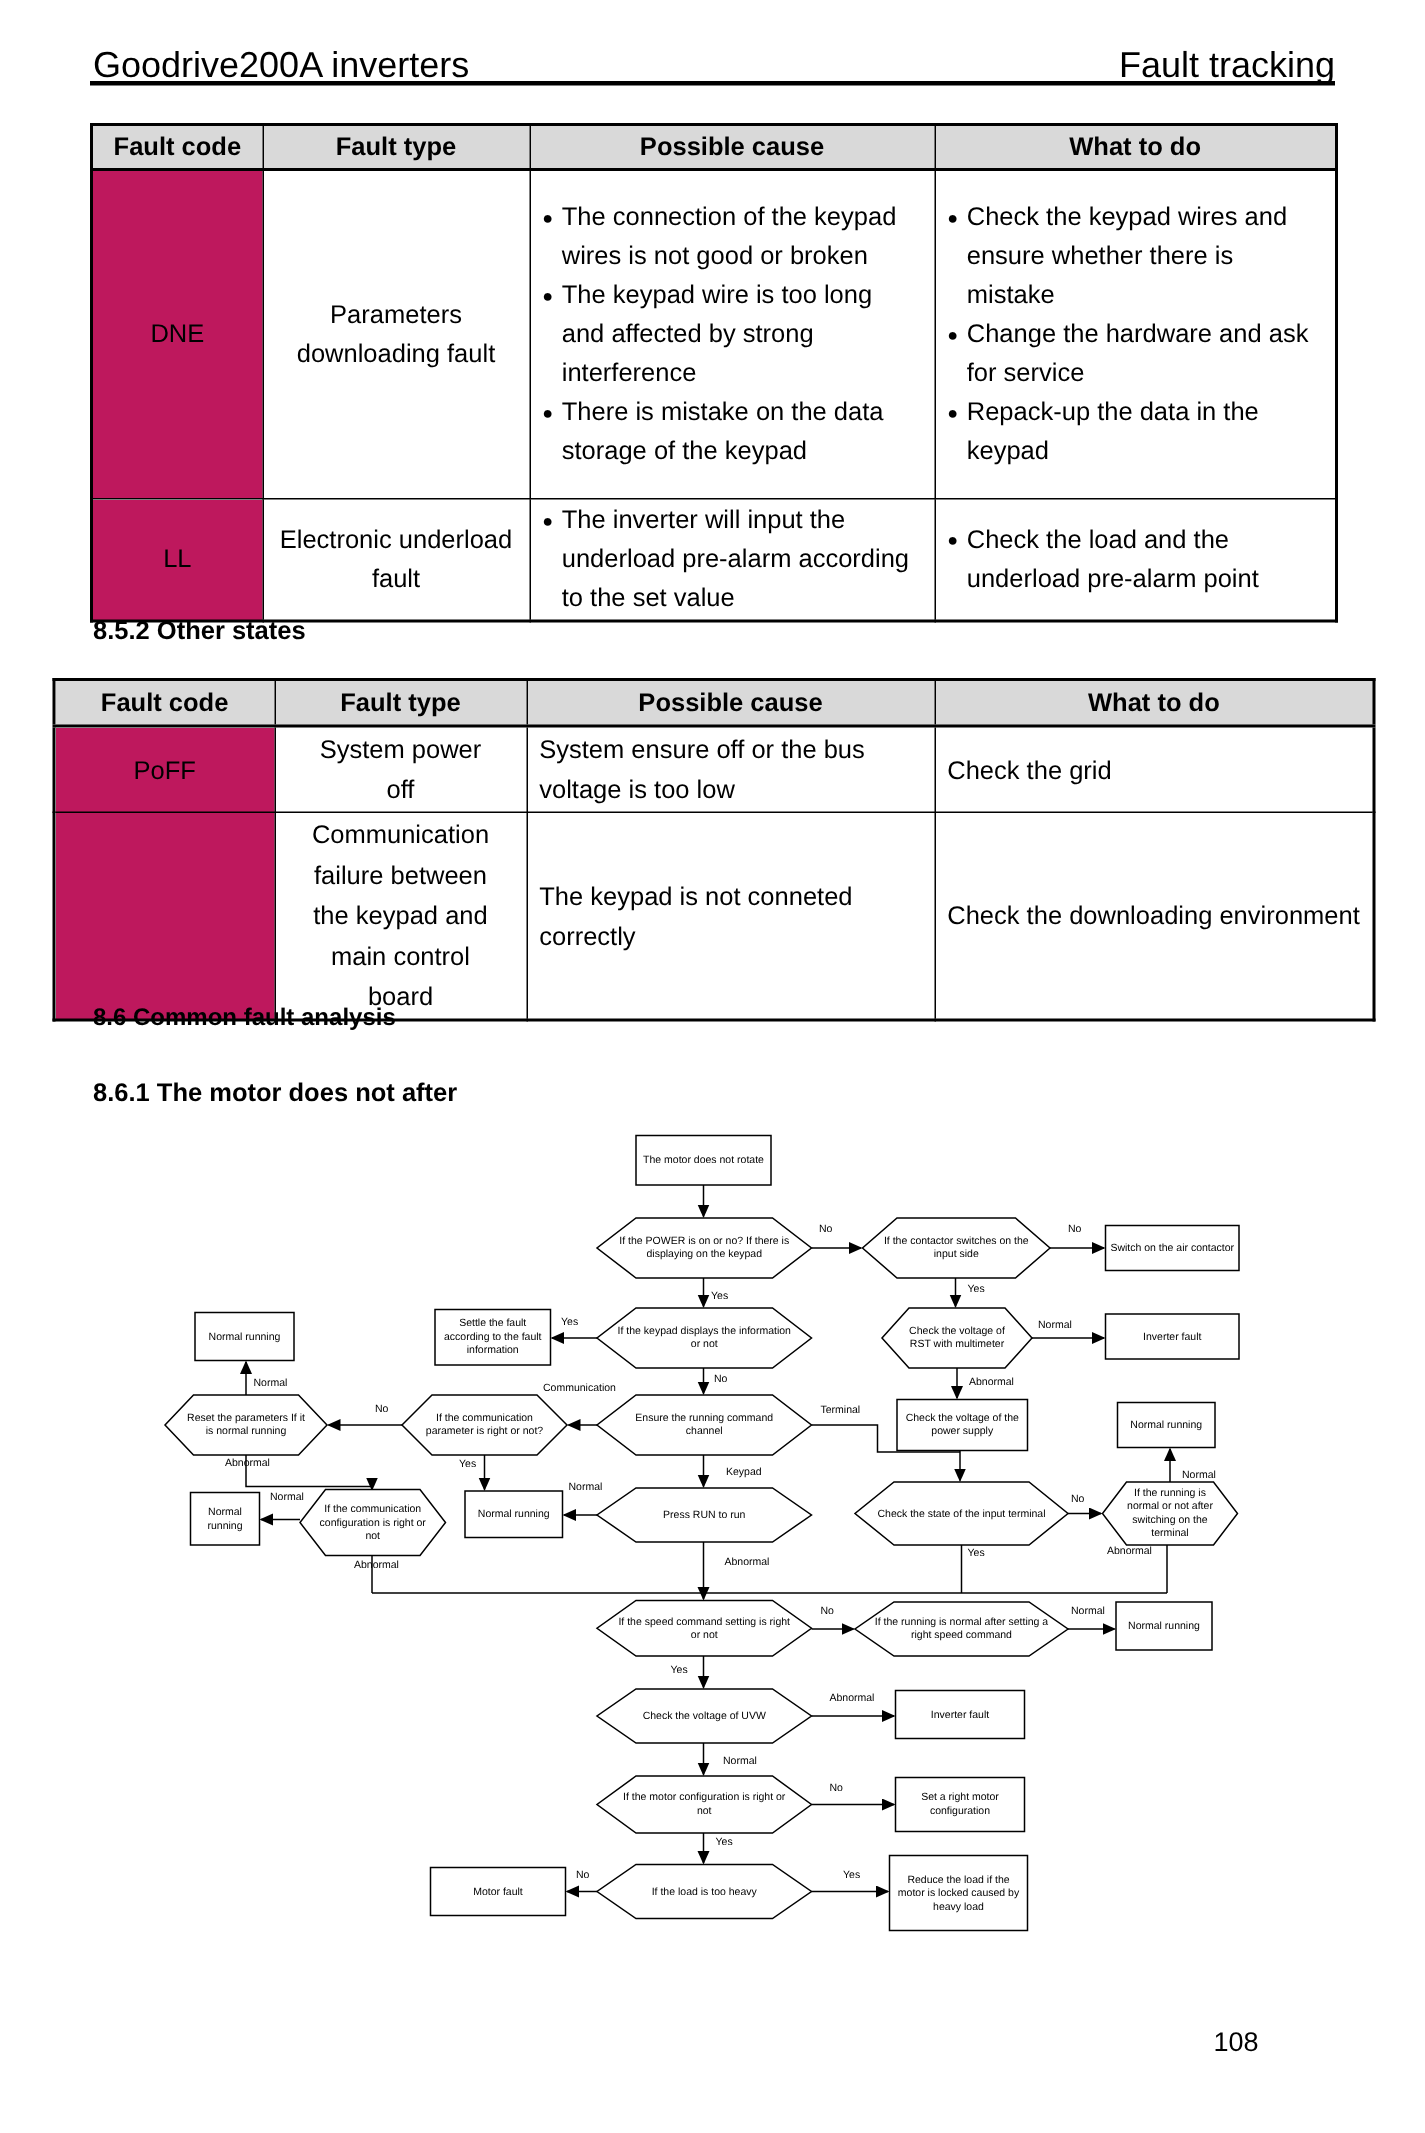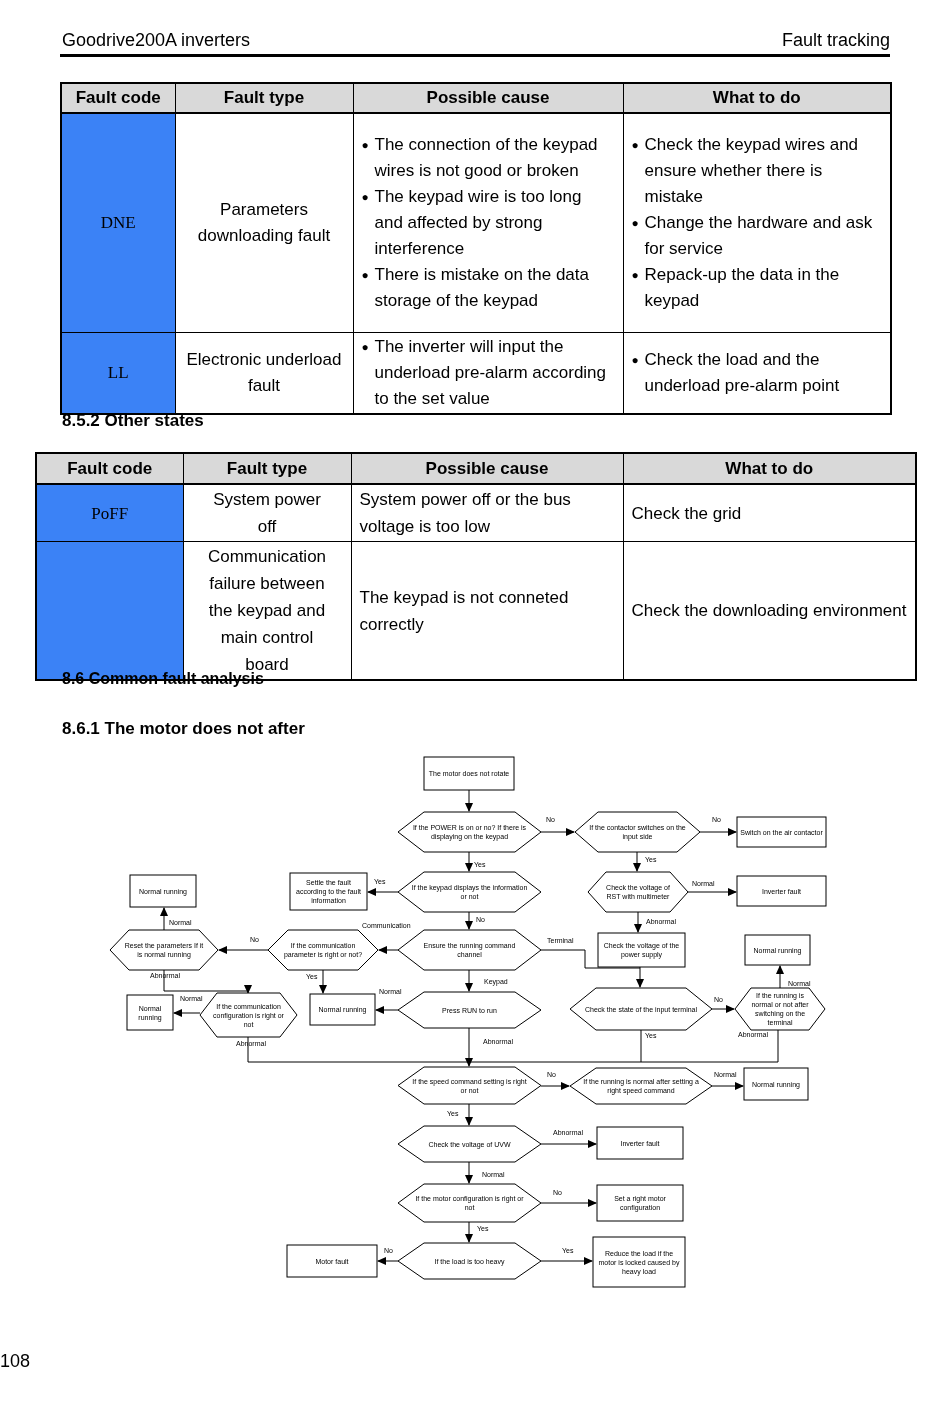--- a/index.html
+++ b/index.html
@@ -1,31 +1,31 @@
 <!DOCTYPE html>
 <html><head>
 <meta charset="utf-8">
 <style>
   html,body{margin:0;padding:0;background:#fff;}
   #page{position:relative;width:950px;height:1422px;background:#fff;
         font-family:"Liberation Sans",sans-serif;color:#000;overflow:hidden;}
 
   
-  .hdr{position:absolute;top:30px;font-size:18px;}
+  .hdr{position:absolute;top:30px;font-size:24px;}
   .hdr-left{left:62px;}
   .hdr-right{right:60px;}
   .hdr-rule{position:absolute;top:54px;left:60px;width:830px;height:3px;background:#000;}
 
   
   table.ft{border-collapse:collapse;table-layout:fixed;font-size:17px;line-height:26px;
            border:2px solid #000;margin-top:12px;}
   table.ft td,table.ft th{border:1px solid #000;vertical-align:middle;padding:1px 8px;
            overflow:hidden;}
   table.ft th{background:#d9d9d9;font-weight:bold;text-align:center;border-bottom:2px solid #000;}
-  td.codecell{background:#3b82f6;text-align:center;font-family:Liberation Serif, serif;}
+  td.codecell{background:#be185d;text-align:center;}
   td.typecell{text-align:center;padding:1px 14px;}
   #table2{line-height:27px;}
   #table2 td.typecell{padding:1px 18px;}
   .bi{display:flex;align-items:flex-start;}
   .bdot{flex:0 0 13px;font-size:12px;line-height:26px;}
   .bi span:last-child{flex:1;}
 
   #table1-wrap{position:absolute;top:70px;left:60px;}
   #table2-wrap{position:absolute;top:440px;left:35px;}
 
@@ -37,21 +37,21 @@
   #flow{position:absolute;top:750px;left:0;width:950px;height:560px;}
   #flow svg{position:absolute;top:0;left:0;}
   .node-shape{fill:#fff;stroke:#000;stroke-width:1;}
   .edge{fill:none;stroke:#000;stroke-width:1;}
   .node-label{position:absolute;display:flex;align-items:center;justify-content:center;
               text-align:center;font-size:7px;line-height:9px;box-sizing:border-box;
               padding:0 3px;color:#000;}
   .node-label.hex{padding:0 13px;}
   .edge-label{position:absolute;font-size:7px;line-height:8px;white-space:nowrap;color:#000;}
 
-  .pagenum{position:absolute;top:1351px;left:0;width:839px;text-align:left;font-size:18px;}
+  .pagenum{position:absolute;top:1351px;left:0;width:839px;text-align:right;font-size:18px;}
 </style>
 </head>
 <body>
 
 <div id="page">
 
   <div class="hdr hdr-left">Goodrive200A inverters</div>
   <div class="hdr hdr-right">Fault tracking</div>
   <div class="hdr-rule"></div>
 
@@ -135,21 +135,21 @@
       <tbody>
           <tr style="height:28px">
         <th>Fault code</th>
         <th>Fault type</th>
         <th>Possible cause</th>
         <th>What to do</th>
       </tr>
       <tr style="height:54px">
         <td class="codecell">PoFF</td>
         <td class="typecell">System power off</td>
-        <td>System power off or the bus voltage is too low</td>
+        <td>System ensure off or the bus voltage is too low</td>
         <td>Check the grid</td>
       </tr>
       <tr style="height:136px">
         <td class="codecell"></td>
         <td class="typecell">Communication failure between the keypad and main control board</td>
         <td>The keypad is not conneted correctly</td>
         <td>Check the downloading environment</td>
       </tr>
     </tbody>
       </table>

